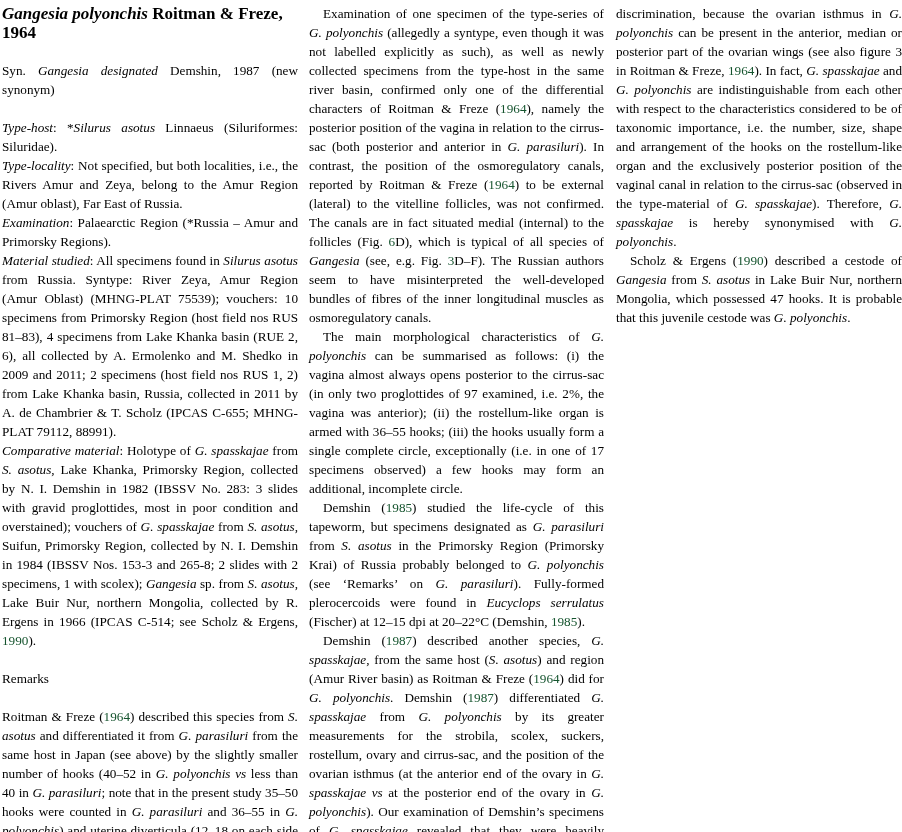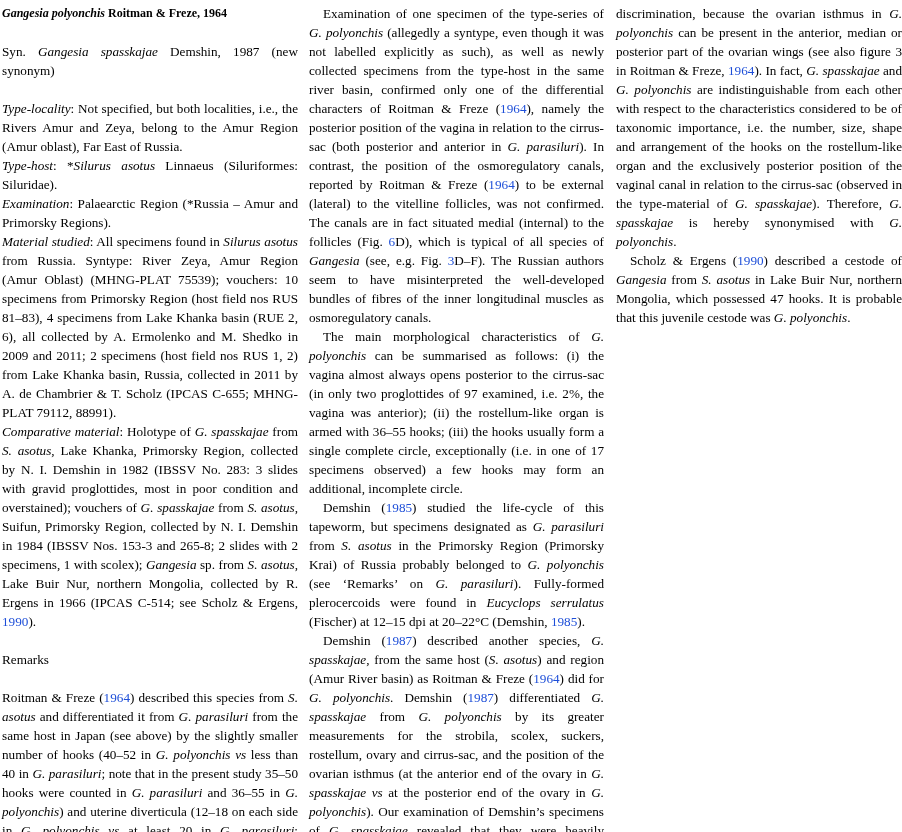--- a/index.html
+++ b/index.html
@@ -10,39 +10,39 @@
     -webkit-font-smoothing:antialiased;
   }
   .page{display:flex;padding:4px 0 0 2px;box-sizing:border-box;width:902px;}
   .col{box-sizing:border-box;}
   .col-1{width:296px;margin-right:11px;}
   .col-2{width:295px;margin-right:12px;}
   .col-3{width:286px;}
   .blk{margin:0;}
   .para{text-align:justify;}
   .para.ind{text-indent:14px;}
-  .title{font-weight:bold;font-size:12px;text-align:left;}
+  .title{font-weight:bold;font-size:17px;text-align:left;}
   .heading{text-align:left;font-family:Liberation Serif, serif;}
   .spacer{height:19px;}
   .it{font-style:italic;}
   .bd{font-weight:bold;}
   .bi{font-weight:bold;font-style:italic;}
-  .lk{color:#1d4ed8;cursor:pointer;}
+  .lk{color:#14532d;cursor:pointer;}
 </style>
 </head>
 <body>
 
 <div class="page">
   <div class="col col-1">
       <div class="blk title"><span class="bi">Gangesia polyonchis</span><span class="bd"> Roitman &amp; Freze, 1964</span></div>
       <div class="blk spacer"></div>
-      <div class="blk para"><span>Syn. </span><span class="it">Gangesia spasskajae</span><span> Demshin, 1987 (new synonym)</span></div>
+      <div class="blk para"><span>Syn. </span><span class="it">Gangesia designated</span><span> Demshin, 1987 (new synonym)</span></div>
       <div class="blk spacer"></div>
+      <div class="blk para"><span class="it">Type-host</span><span>: *</span><span class="it">Silurus asotus</span><span> Linnaeus (Siluriformes: Siluridae).</span></div>
       <div class="blk para"><span class="it">Type-locality</span><span>: Not specified, but both localities, i.e., the Rivers Amur and Zeya, belong to the Amur Region (Amur oblast), Far East of Russia.</span></div>
-      <div class="blk para"><span class="it">Type-host</span><span>: *</span><span class="it">Silurus asotus</span><span> Linnaeus (Siluriformes: Siluridae).</span></div>
       <div class="blk para"><span class="it">Examination</span><span>: Palaearctic Region (*Russia – Amur and Primorsky Regions).</span></div>
       <div class="blk para"><span class="it">Material studied</span><span>: All specimens found in </span><span class="it">Silurus asotus</span><span> from Russia. Syntype: River Zeya, Amur Region (Amur Oblast) (MHNG-PLAT 75539); vouchers: 10 specimens from Primorsky Region (host field nos RUS 81–83), 4 specimens from Lake Khanka basin (RUE 2, 6), all collected by A. Ermolenko and M. Shedko in 2009 and 2011; 2 specimens (host field nos RUS 1, 2) from Lake Khanka basin, Russia, collected in 2011 by A. de Chambrier &amp; T. Scholz (IPCAS C-655; MHNG-PLAT 79112, 88991).</span></div>
       <div class="blk para"><span class="it">Comparative material</span><span>: Holotype of </span><span class="it">G. spasskajae</span><span> from </span><span class="it">S. asotus</span><span>, Lake Khanka, Primorsky Region, collected by N. I. Demshin in 1982 (IBSSV No. 283: 3 slides with gravid proglottides, most in poor condition and overstained); vouchers of </span><span class="it">G. spasskajae</span><span> from </span><span class="it">S. asotus</span><span>, Suifun, Primorsky Region, collected by N. I. Demshin in 1984 (IBSSV Nos. 153-3 and 265-8; 2 slides with 2 specimens, 1 with scolex); </span><span class="it">Gangesia</span><span> sp. from </span><span class="it">S. asotus</span><span>, Lake Buir Nur, northern Mongolia, collected by R. Ergens in 1966 (IPCAS C-514; see Scholz &amp; Ergens, </span><span class="lk">1990</span><span>).</span></div>
       <div class="blk spacer"></div>
       <div class="blk heading"><span>Remarks</span></div>
       <div class="blk spacer"></div>
       <div class="blk para"><span>Roitman &amp; Freze (</span><span class="lk">1964</span><span>) described this species from </span><span class="it">S. asotus</span><span> and differentiated it from </span><span class="it">G. parasiluri</span><span> from the same host in Japan (see above) by the slightly smaller number of hooks (40–52 in </span><span class="it">G. polyonchis</span><span> </span><span class="it">vs</span><span> less than 40 in </span><span class="it">G. parasiluri</span><span>; note that in the present study 35–50 hooks were counted in </span><span class="it">G. parasiluri</span><span> and 36–55 in </span><span class="it">G. polyonchis</span><span>) and uterine diverticula (12–18 on each side in </span><span class="it">G. polyonchis</span><span> </span><span class="it">vs</span><span> at least 20 in </span><span class="it">G. parasiluri</span><span>; however, Shimazu, </span></div>
     </div>
   <div class="col col-2">
       <div class="blk para ind"><span>Examination of one specimen of the type-series of </span><span class="it">G. polyonchis</span><span> (allegedly a syntype, even though it was not labelled explicitly as such), as well as newly collected specimens from the type-host in the same river basin, confirmed only one of the differential characters of Roitman &amp; Freze (</span><span class="lk">1964</span><span>), namely the posterior position of the vagina in relation to the cirrus-sac (both posterior and anterior in </span><span class="it">G. parasiluri</span><span>). In contrast, the position of the osmoregulatory canals, reported by Roitman &amp; Freze (</span><span class="lk">1964</span><span>) to be external (lateral) to the vitelline follicles, was not confirmed. The canals are in fact situated medial (internal) to the follicles (Fig. </span><span class="lk">6</span><span>D), which is typical of all species of </span><span class="it">Gangesia</span><span> (see, e.g. Fig. </span><span class="lk">3</span><span>D–F). The Russian authors seem to have misinterpreted the well-developed bundles of fibres of the inner longitudinal muscles as osmoregulatory canals.</span></div>

